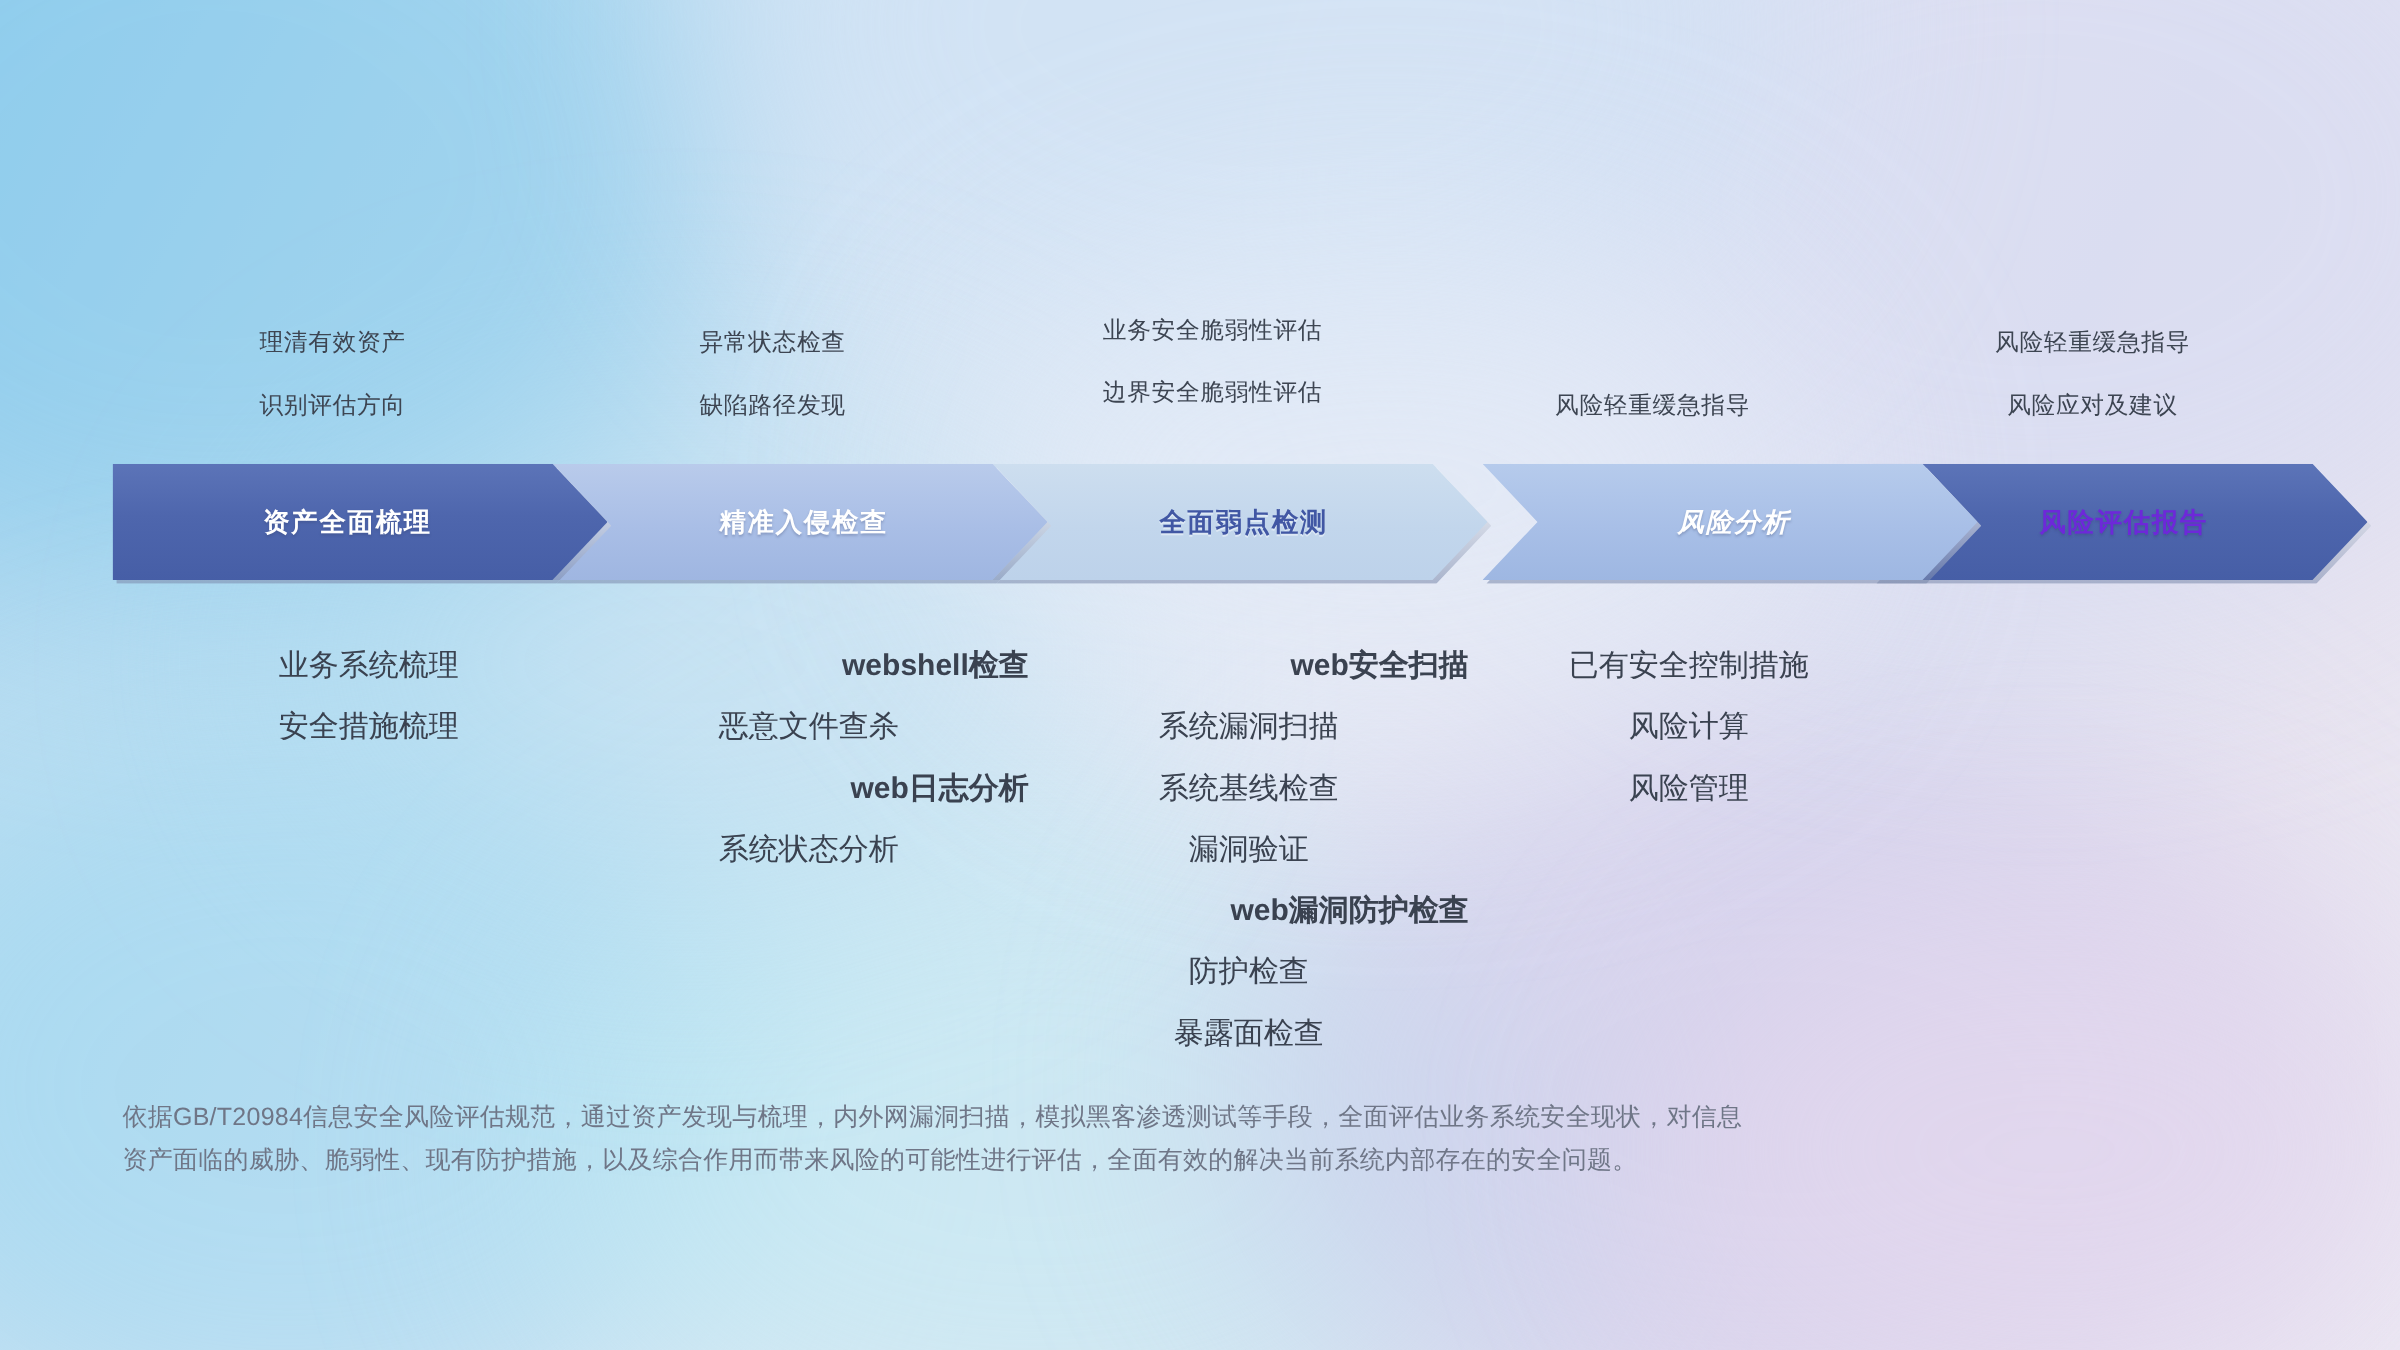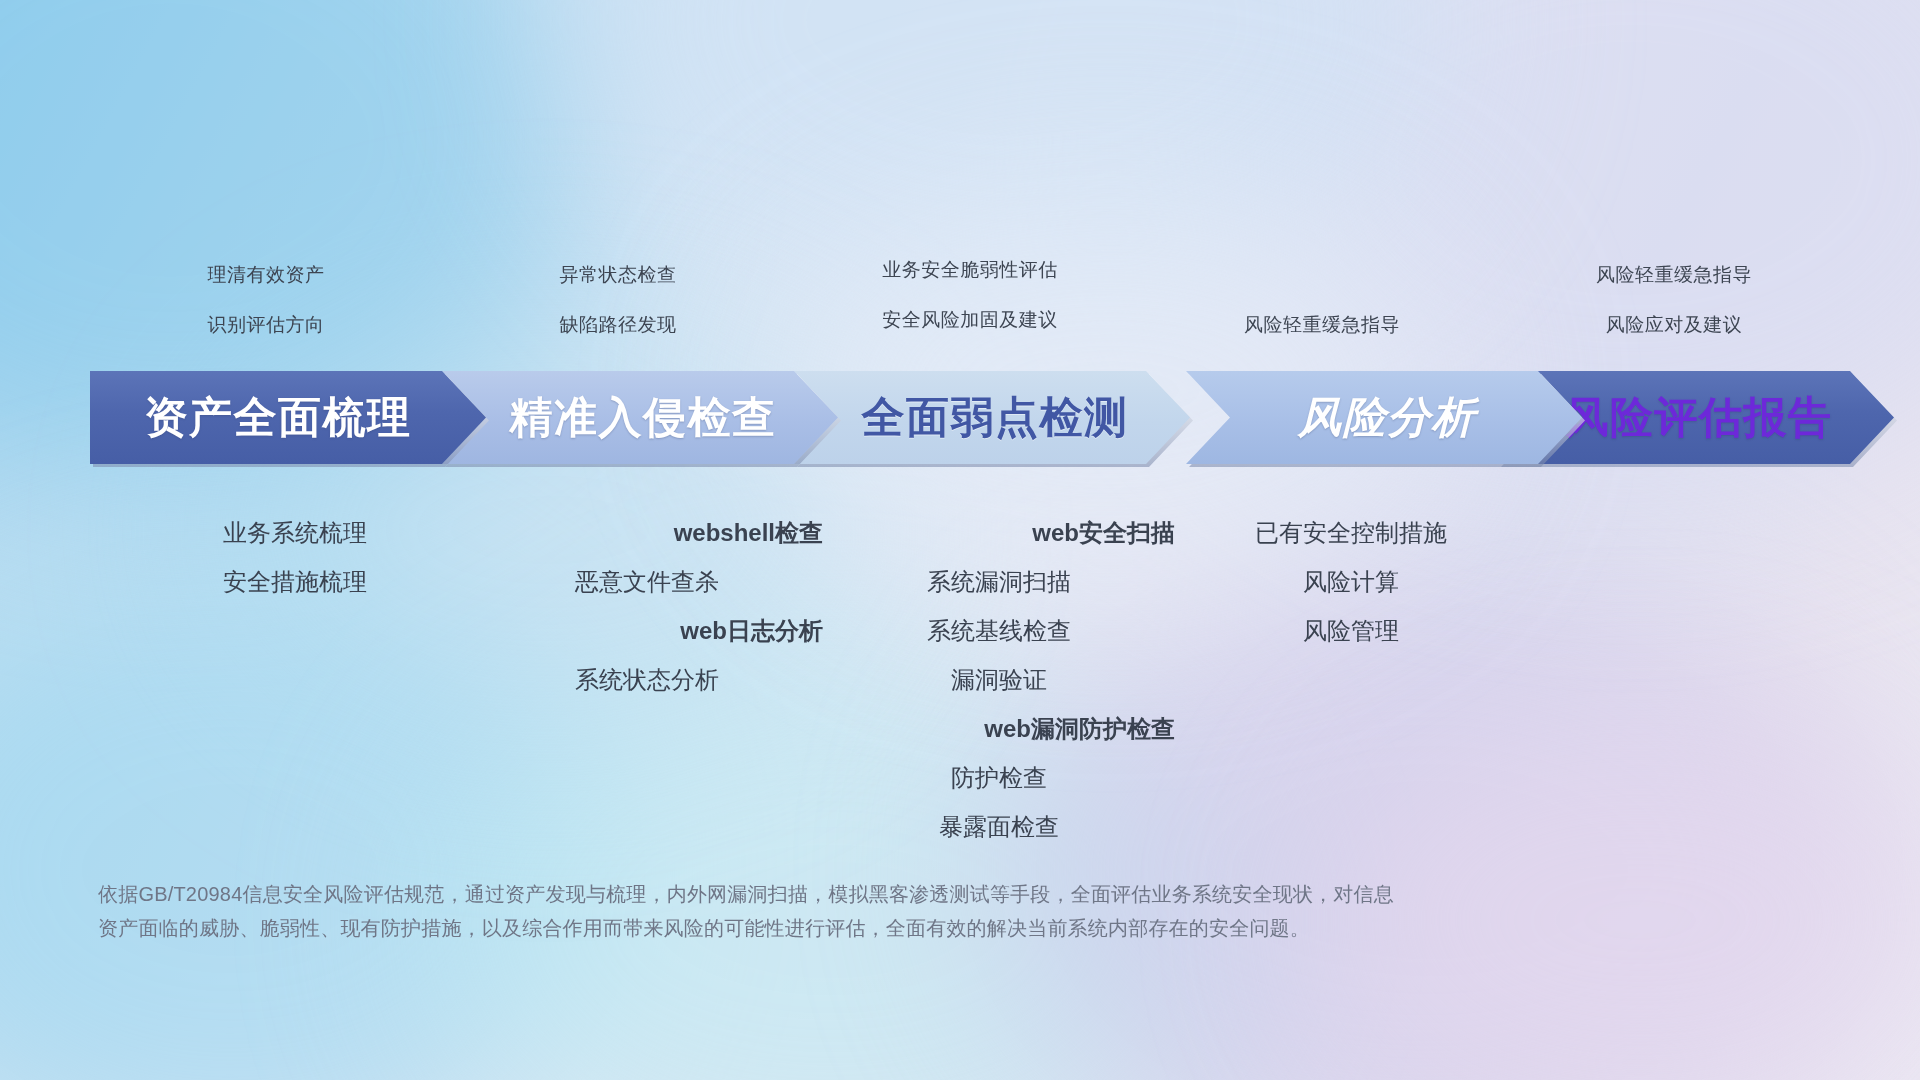--- a/index.html
+++ b/index.html
@@ -82,21 +82,21 @@
     position: absolute;
     top: 0;
     height: 93px;
     display: flex;
     align-items: center;
     justify-content: center;
     box-sizing: border-box;
   }
   .chev .lbl {
     position: relative;
-    font-size: 43px;
+    font-size: 21px;
     font-weight: bold;
     letter-spacing: 1.5px;
     white-space: nowrap;
     z-index: 3;
   }
 
   
   .chev .plate {
     position: absolute;
     inset: 0;
@@ -159,23 +159,23 @@
 
   <div class="top-row" id="top-row">
       <div class="top-col" style="width: 352px; margin-left: 90px; display: flex; flex-direction: column; justify-content: flex-end; height: 110px;">
         <div>理清有效资产</div>
         <div>识别评估方向</div>
       </div>
       <div class="top-col" style="width: 352px; margin-left: 0px; display: flex; flex-direction: column; justify-content: flex-end; height: 110px; align-items: center;">
         <div>异常状态检查</div>
         <div>缺陷路径发现</div>
       </div>
-      <div class="top-col" style="width: 352px; margin-left: 0px; display: flex; flex-direction: column; justify-content: center; height: 110px;">
+      <div class="top-col" style="width: 352px; margin-left: 0px; display: flex; flex-direction: column; justify-content: flex-start; height: 110px;">
         <div>业务安全脆弱性评估</div>
-        <div>安全风险加固及建议</div>
+        <div>边界安全脆弱性评估</div>
       </div>
       <div class="top-col" style="width: 352px; margin-left: 0px; display: flex; flex-direction: column; justify-content: flex-end; height: 110px;">
         <div>风险轻重缓急指导</div>
       </div>
       <div class="top-col" style="width: 352px; margin-left: 0px; display: flex; flex-direction: column; justify-content: flex-end; height: 110px;">
         <div>风险轻重缓急指导</div>
         <div>风险应对及建议</div>
       </div>
     </div>
 

